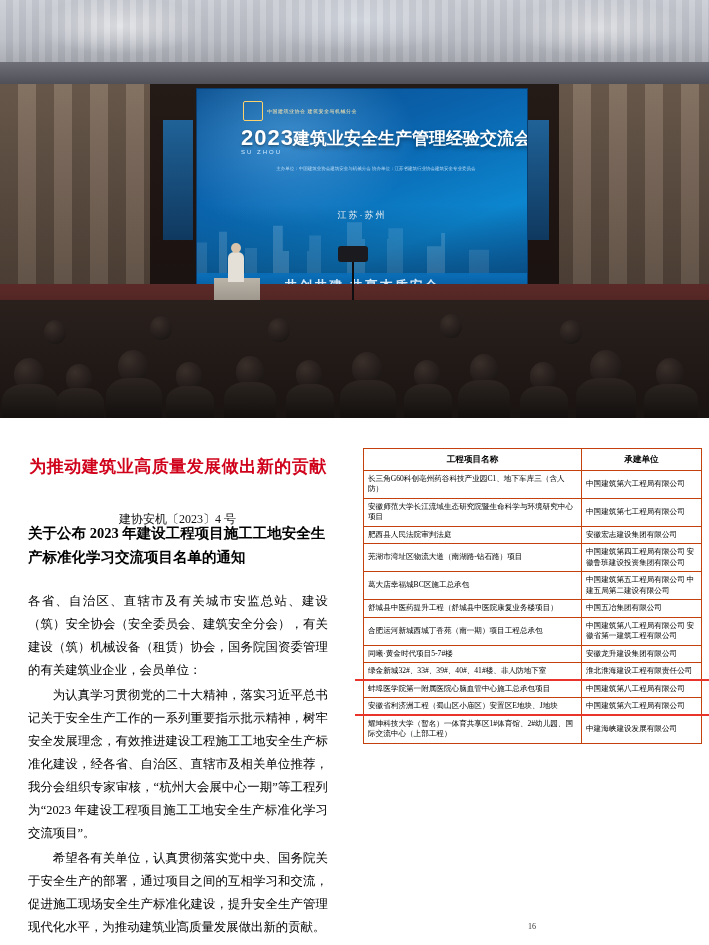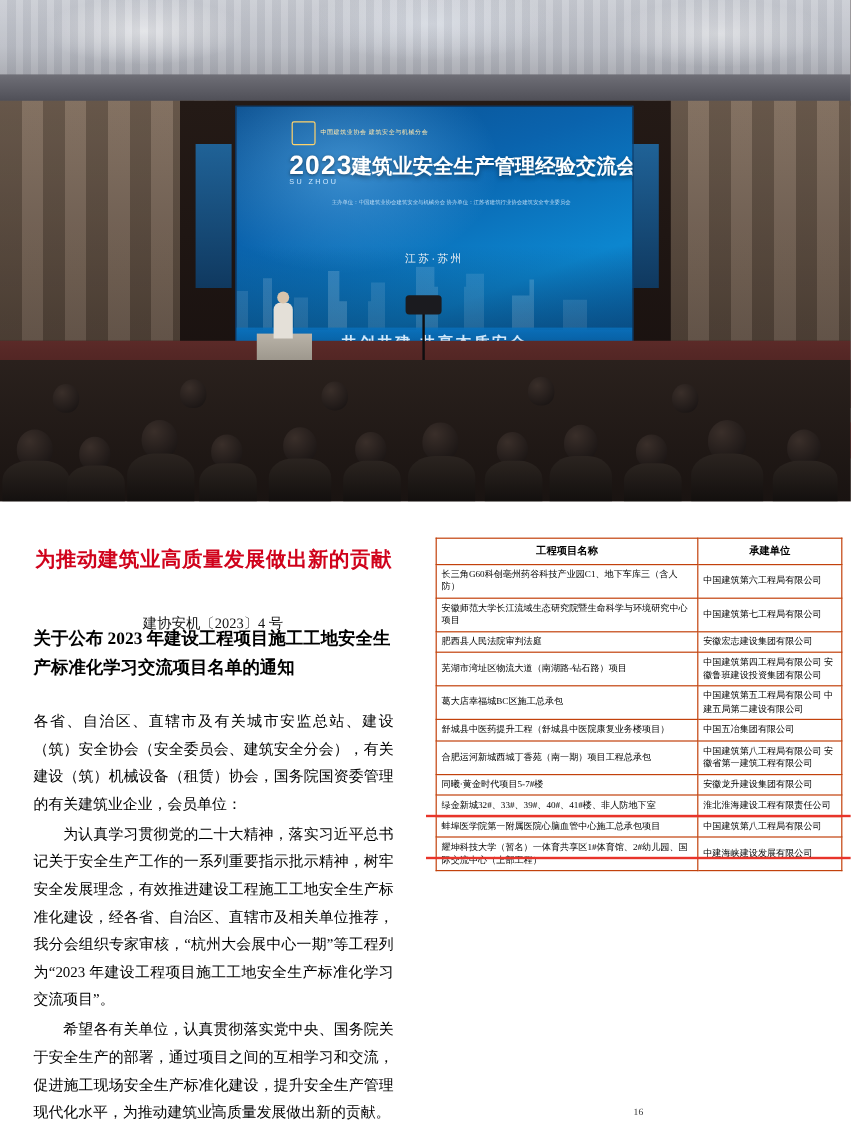--- a/index.html
+++ b/index.html
@@ -412,20 +412,24 @@
             </tr>
             <tr class="hl">
               <td class="name">绿金新城32#、33#、39#、40#、41#楼、非人防地下室</td>
               <td class="unit">淮北淮海建设工程有限责任公司</td>
             </tr>
             <tr>
               <td class="name">蚌埠医学院第一附属医院心脑血管中心施工总承包项目</td>
               <td class="unit">中国建筑第八工程局有限公司</td>
             </tr>
             <tr>
+              <td class="name">安徽省利济洲工程（蜀山区小庙区）安置区E地块、J地块</td>
+              <td class="unit">中国建筑第六工程局有限公司</td>
+            </tr>
+            <tr>
               <td class="name">耀坤科技大学（暂名）一体育共享区1#体育馆、2#幼儿园、国际交流中心（上部工程）</td>
               <td class="unit">中建海峡建设发展有限公司</td>
             </tr>
           </tbody>
       </table>
     </div>
     <div class="tbl-pagenum">16</div>
   <div class="hl-line" style="top: 261px;"></div>
       <div class="hl-line" style="top: 296px;"></div>
     </div>

